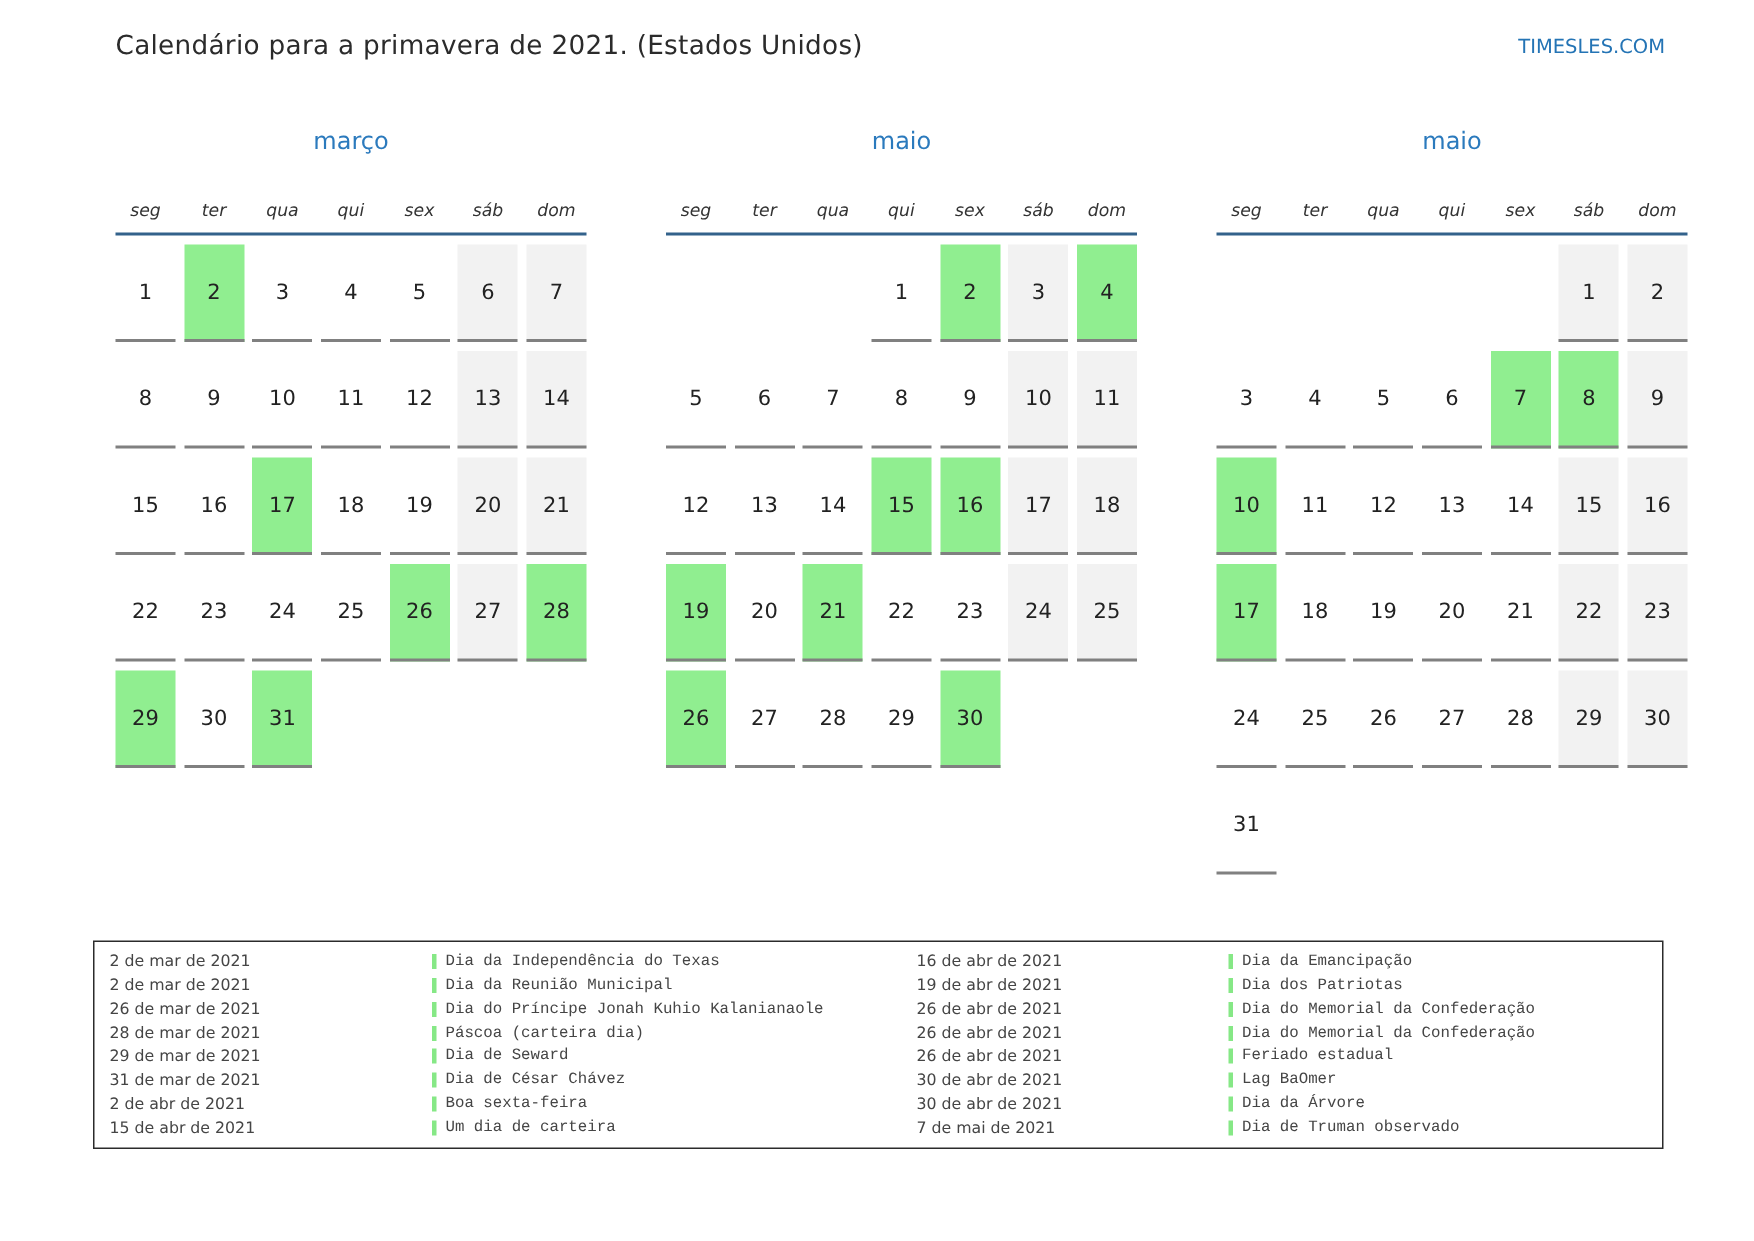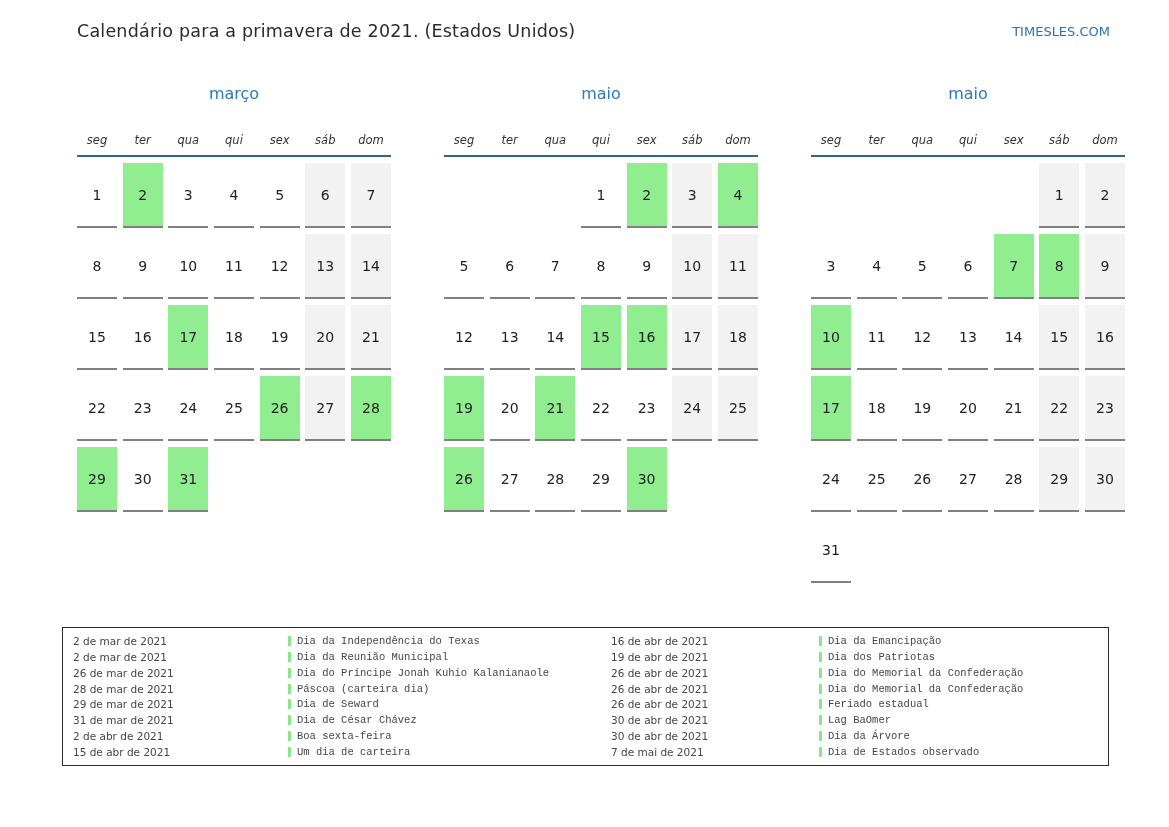--- a/index.html
+++ b/index.html
@@ -339,17 +339,17 @@
         <span class="legend-date">30 de abr de 2021</span>
         <span class="legend-name">
           <span class="tick"></span>
           <span>Dia da Árvore</span>
         </span>
       </div>
       <div class="legend-row">
         <span class="legend-date">7 de mai de 2021</span>
         <span class="legend-name">
           <span class="tick"></span>
-          <span>Dia de Estados observado</span>
+          <span>Dia de Truman observado</span>
         </span>
       </div>
     </div>
 </div>
 
 </body></html>

